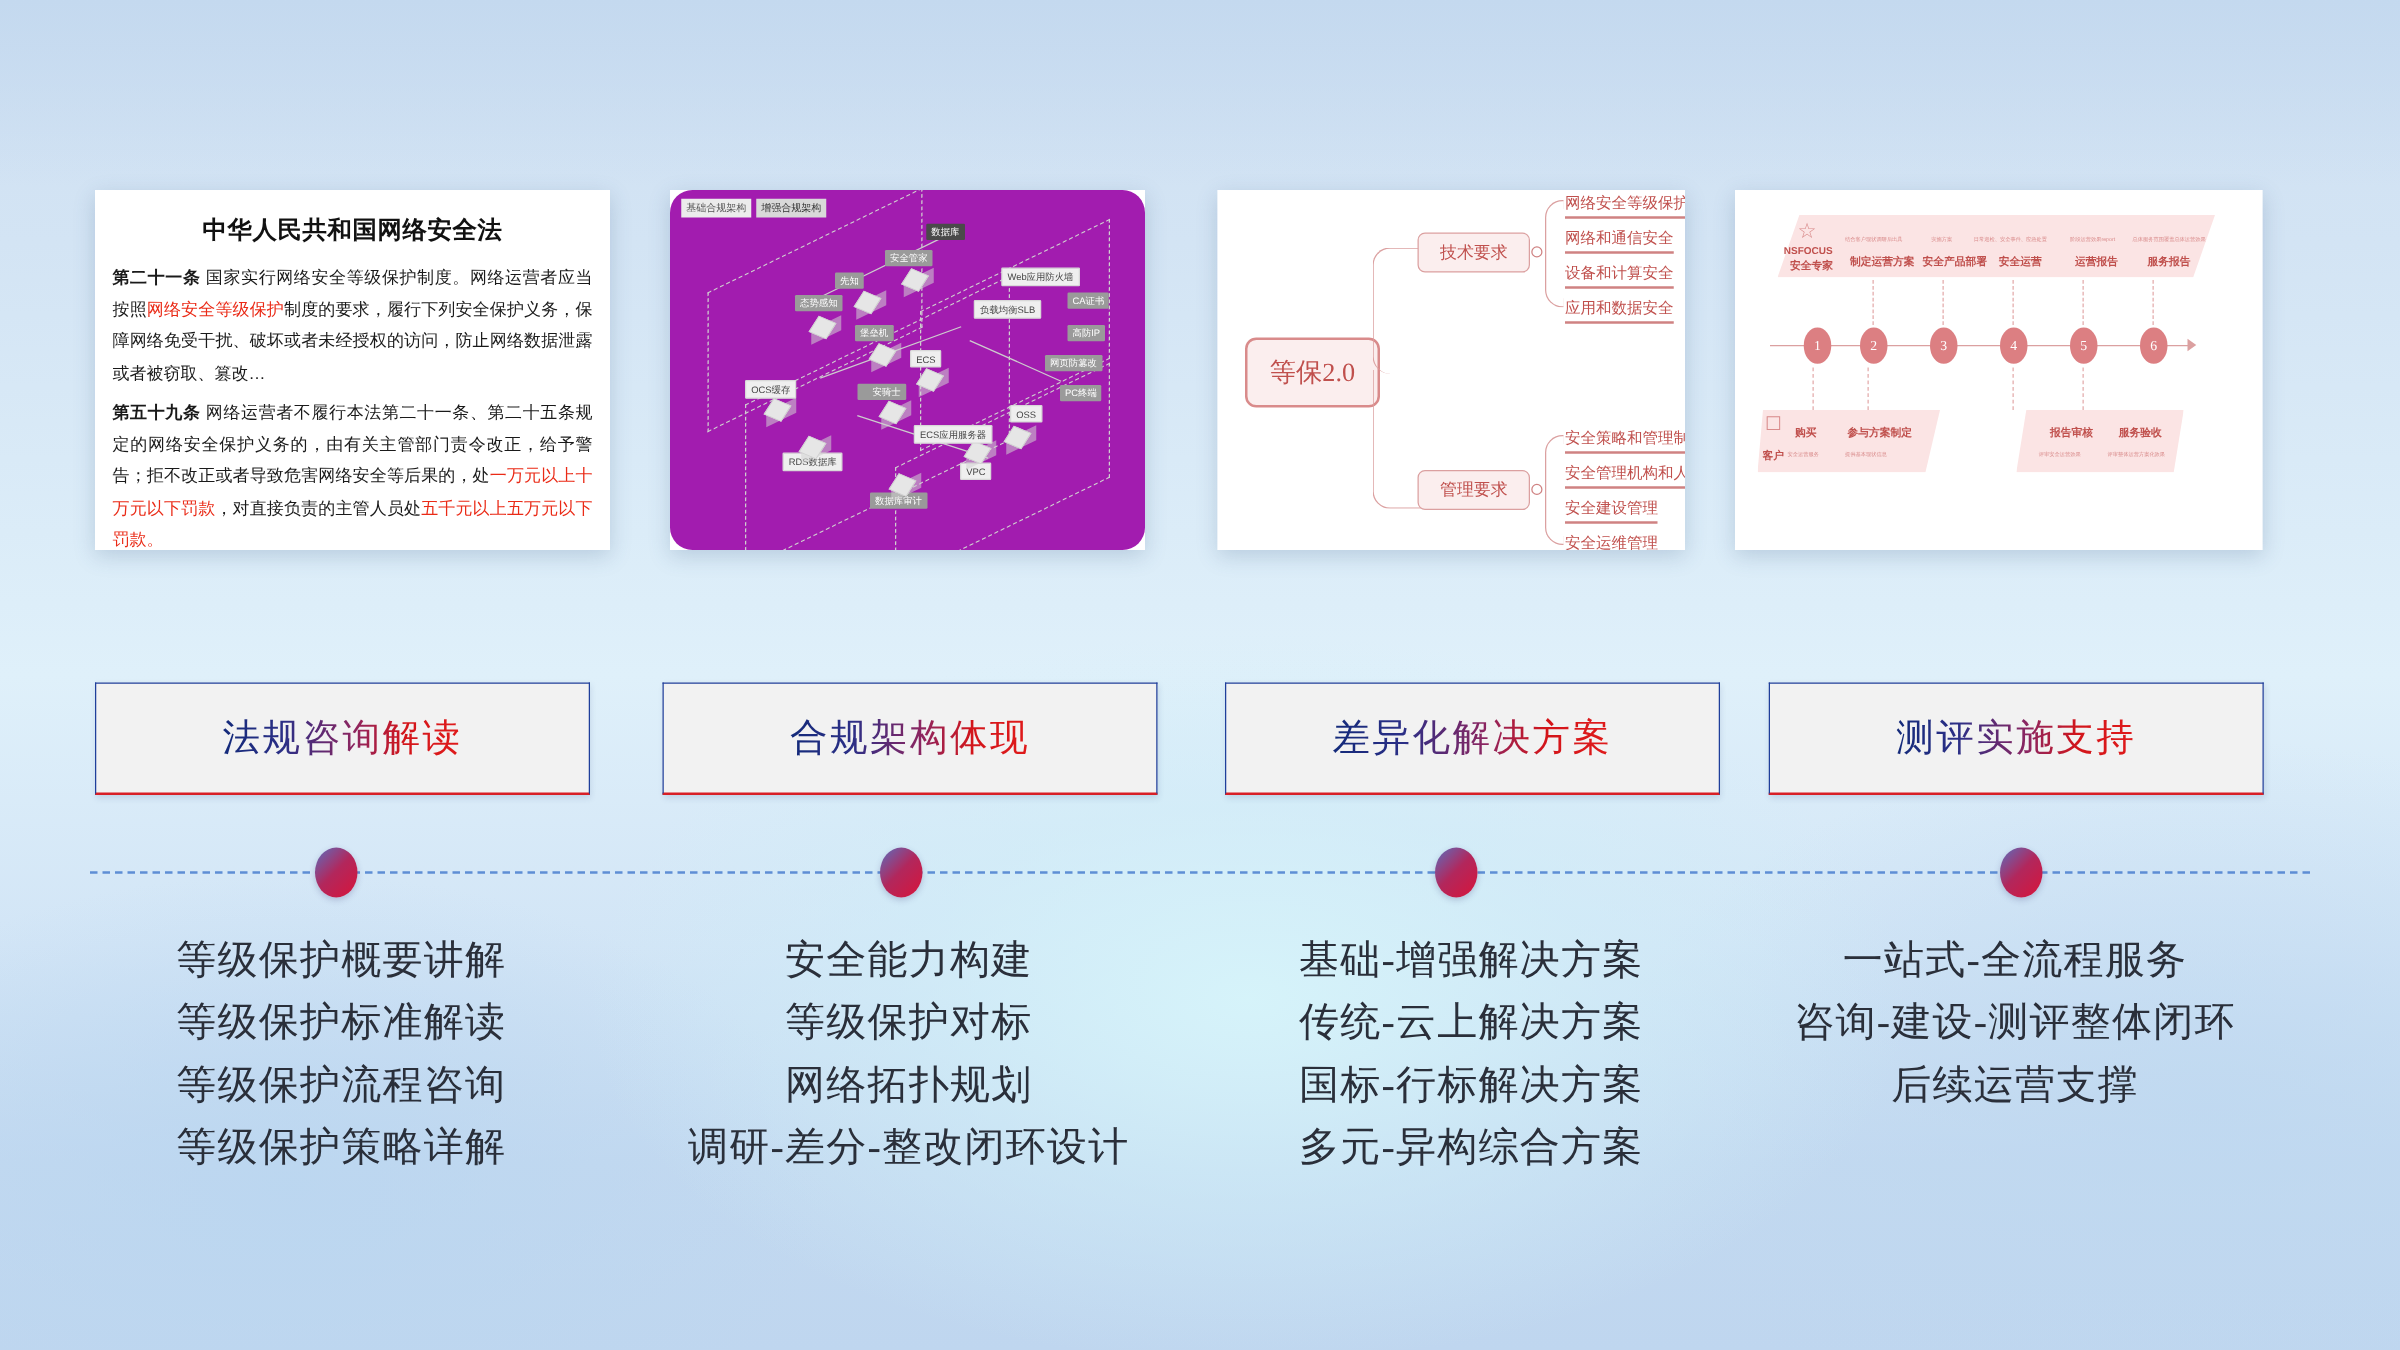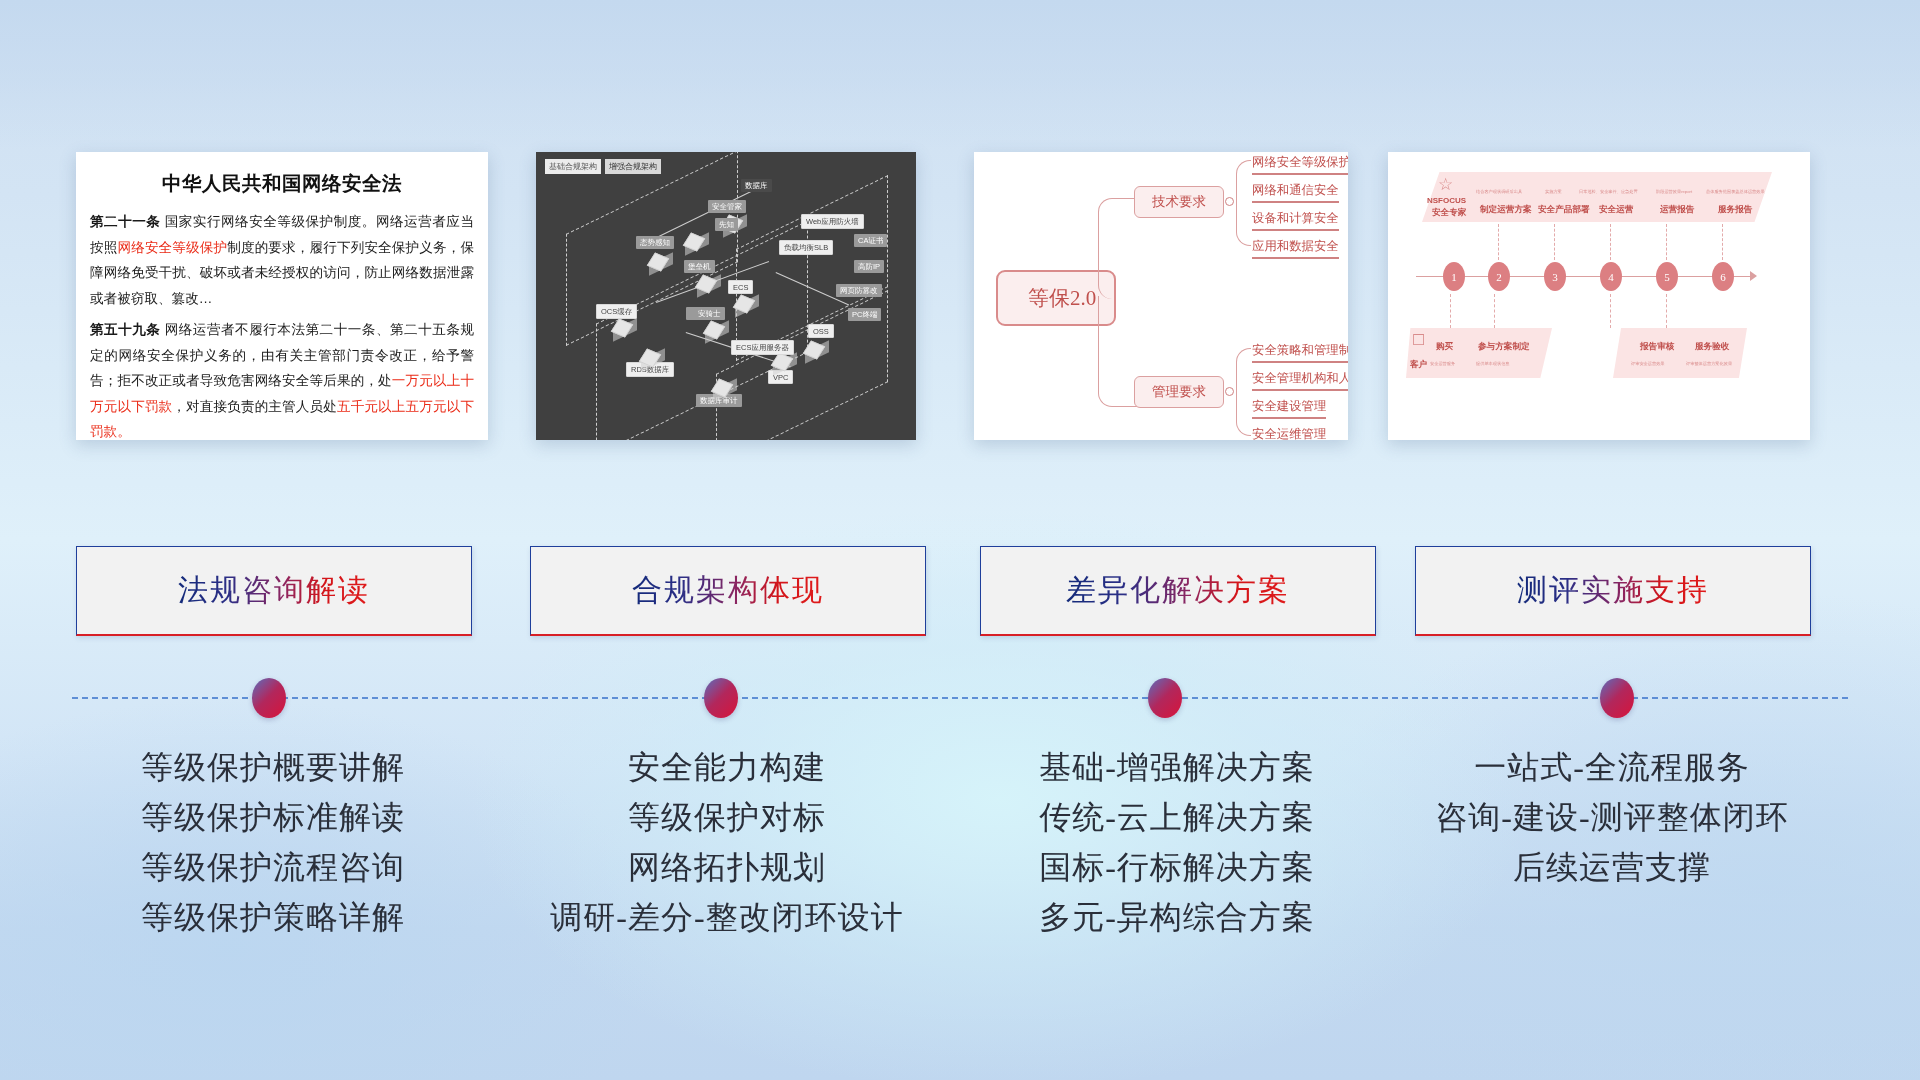--- a/index.html
+++ b/index.html
@@ -37,21 +37,21 @@
   .law{padding:12px 14px 0 14px;box-sizing:border-box;height:100%;}
   .law-title{
     text-align:center;font-weight:bold;font-size:19.5px;color:#111;
     letter-spacing:.5px;margin:6px 0 12px 0;
   }
   .law-p{font-size:13.6px;line-height:25.5px;color:#1a1a1a;text-align:justify;margin:0 0 6px 0;}
   .law-p b{font-weight:bold;}
   .law-p .rd{color:#ea2a16;}
 
   
-  .arch{position:relative;width:100%;height:100%;background:#404040;}
+  .arch{position:relative;width:100%;height:100%;background:#a21caf;border-radius:18px;}
   .arch .tabs{position:absolute;left:9px;top:7px;display:flex;gap:4px;}
   .arch .tab{font-size:8px;color:#555;padding:2px 4px;background:#ececec;white-space:nowrap;}
   .arch .tab.sel{background:#d9d9d9;color:#333;}
   .nodelbl{
     position:absolute;font-size:7.5px;color:#fff;background:#9a9a9a;
     padding:1.5px 4px;white-space:nowrap;border-radius:1px;
   }
   .nodelbl.lt{background:#efefef;color:#444;border:1px solid #d8d8d8;}
   .nodelbl.dk{background:#4a4a4a;}
   .cube{position:absolute;width:26px;height:18px;}
@@ -62,21 +62,21 @@
   .dashzone{position:absolute;border:1px dashed #cfcfcf;transform:skewY(-26deg);}
   .ln{position:absolute;height:1px;background:#cdcdcd;transform-origin:0 0;}
 
   
   .mind{position:relative;width:100%;height:100%;background:#fff;
         font-family:"Liberation Serif","DejaVu Serif",serif;}
   .mroot{
     position:absolute;left:22px;top:118px;width:104px;height:52px;
     border:2.5px solid #d98b8b;border-radius:9px;background:#fbeeee;
     display:flex;align-items:center;justify-content:center;
-    color:#c0504d;font-size:21px;padding-left:12px;
+    color:#c0504d;font-size:21px;
   }
   .mbranch{
     position:absolute;width:88px;height:30px;border:1.5px solid #dba0a0;border-radius:6px;
     background:#fbeeee;display:flex;align-items:center;justify-content:center;
     color:#c0504d;font-size:13.5px;
   }
   .mleaf{
     position:absolute;color:#c0504d;font-size:12.4px;white-space:nowrap;
     padding-bottom:2px;border-bottom:2px solid #cf8282;
   }
@@ -176,21 +176,21 @@
         <div class="ln" style="left:120px;top:150px;width:120px;transform:rotate(-20deg);"></div>
         <div class="ln" style="left:150px;top:180px;width:110px;transform:rotate(18deg);"></div>
         <div class="ln" style="left:240px;top:120px;width:80px;transform:rotate(24deg);"></div>
 
         <div class="nodelbl dk" style="left:205px;top:27px;">数据库</div>
         <div class="nodelbl" style="left:172px;top:48px;">安全管家</div>
         <div class="cube" style="left:186px;top:62px;">
             <div class="shd"></div>
             <div class="top"></div>
           </div>
-        <div class="nodelbl" style="left:132px;top:66px;margin-left:47px;">先知</div>
+        <div class="nodelbl" style="left:132px;top:66px;">先知</div>
         <div class="cube" style="left:148px;top:80px;">
             <div class="shd"></div>
             <div class="top"></div>
           </div>
         <div class="nodelbl" style="left:100px;top:84px;">态势感知</div>
         <div class="cube" style="left:112px;top:100px;">
             <div class="shd"></div>
             <div class="top"></div>
           </div>
 

